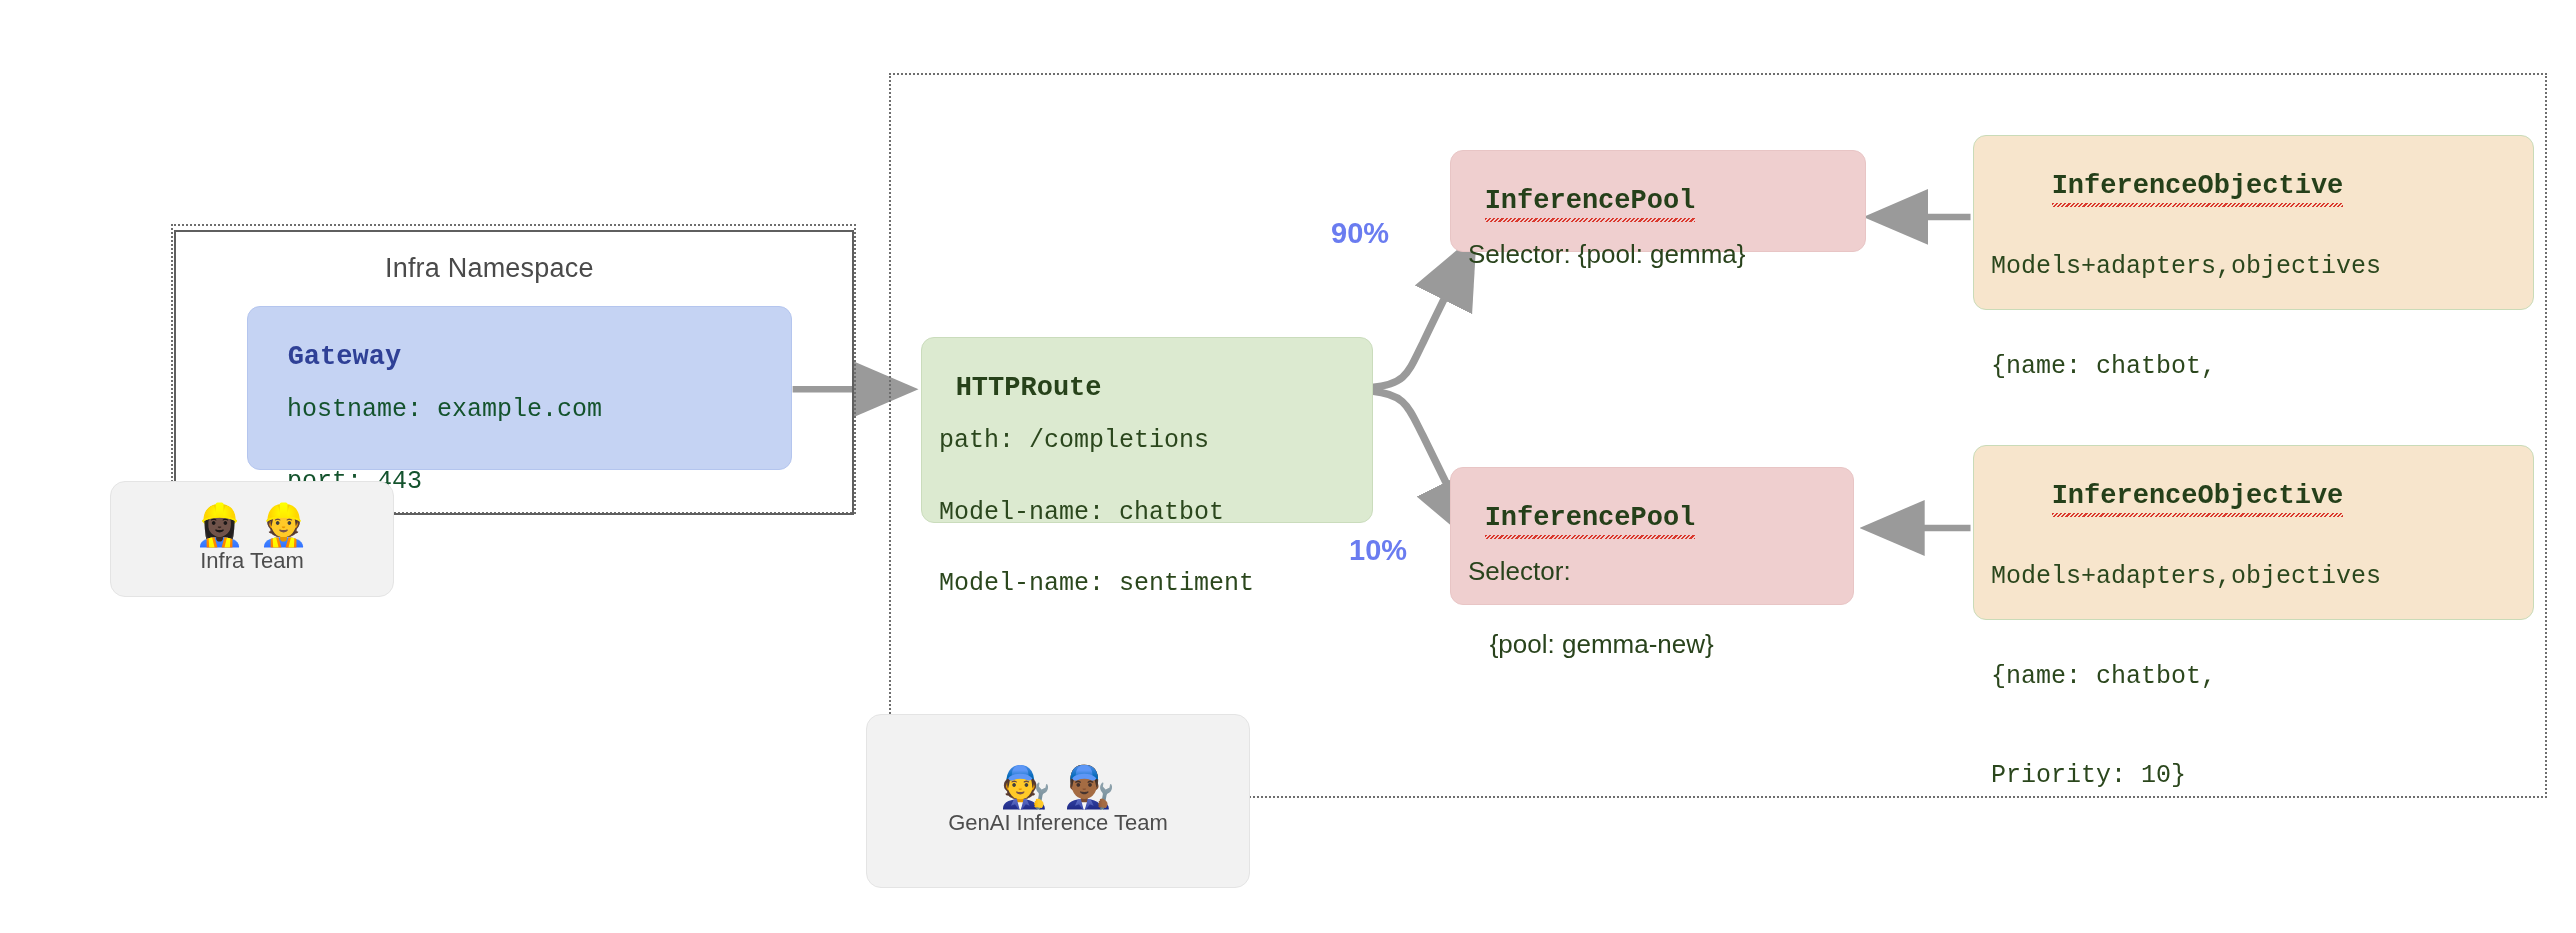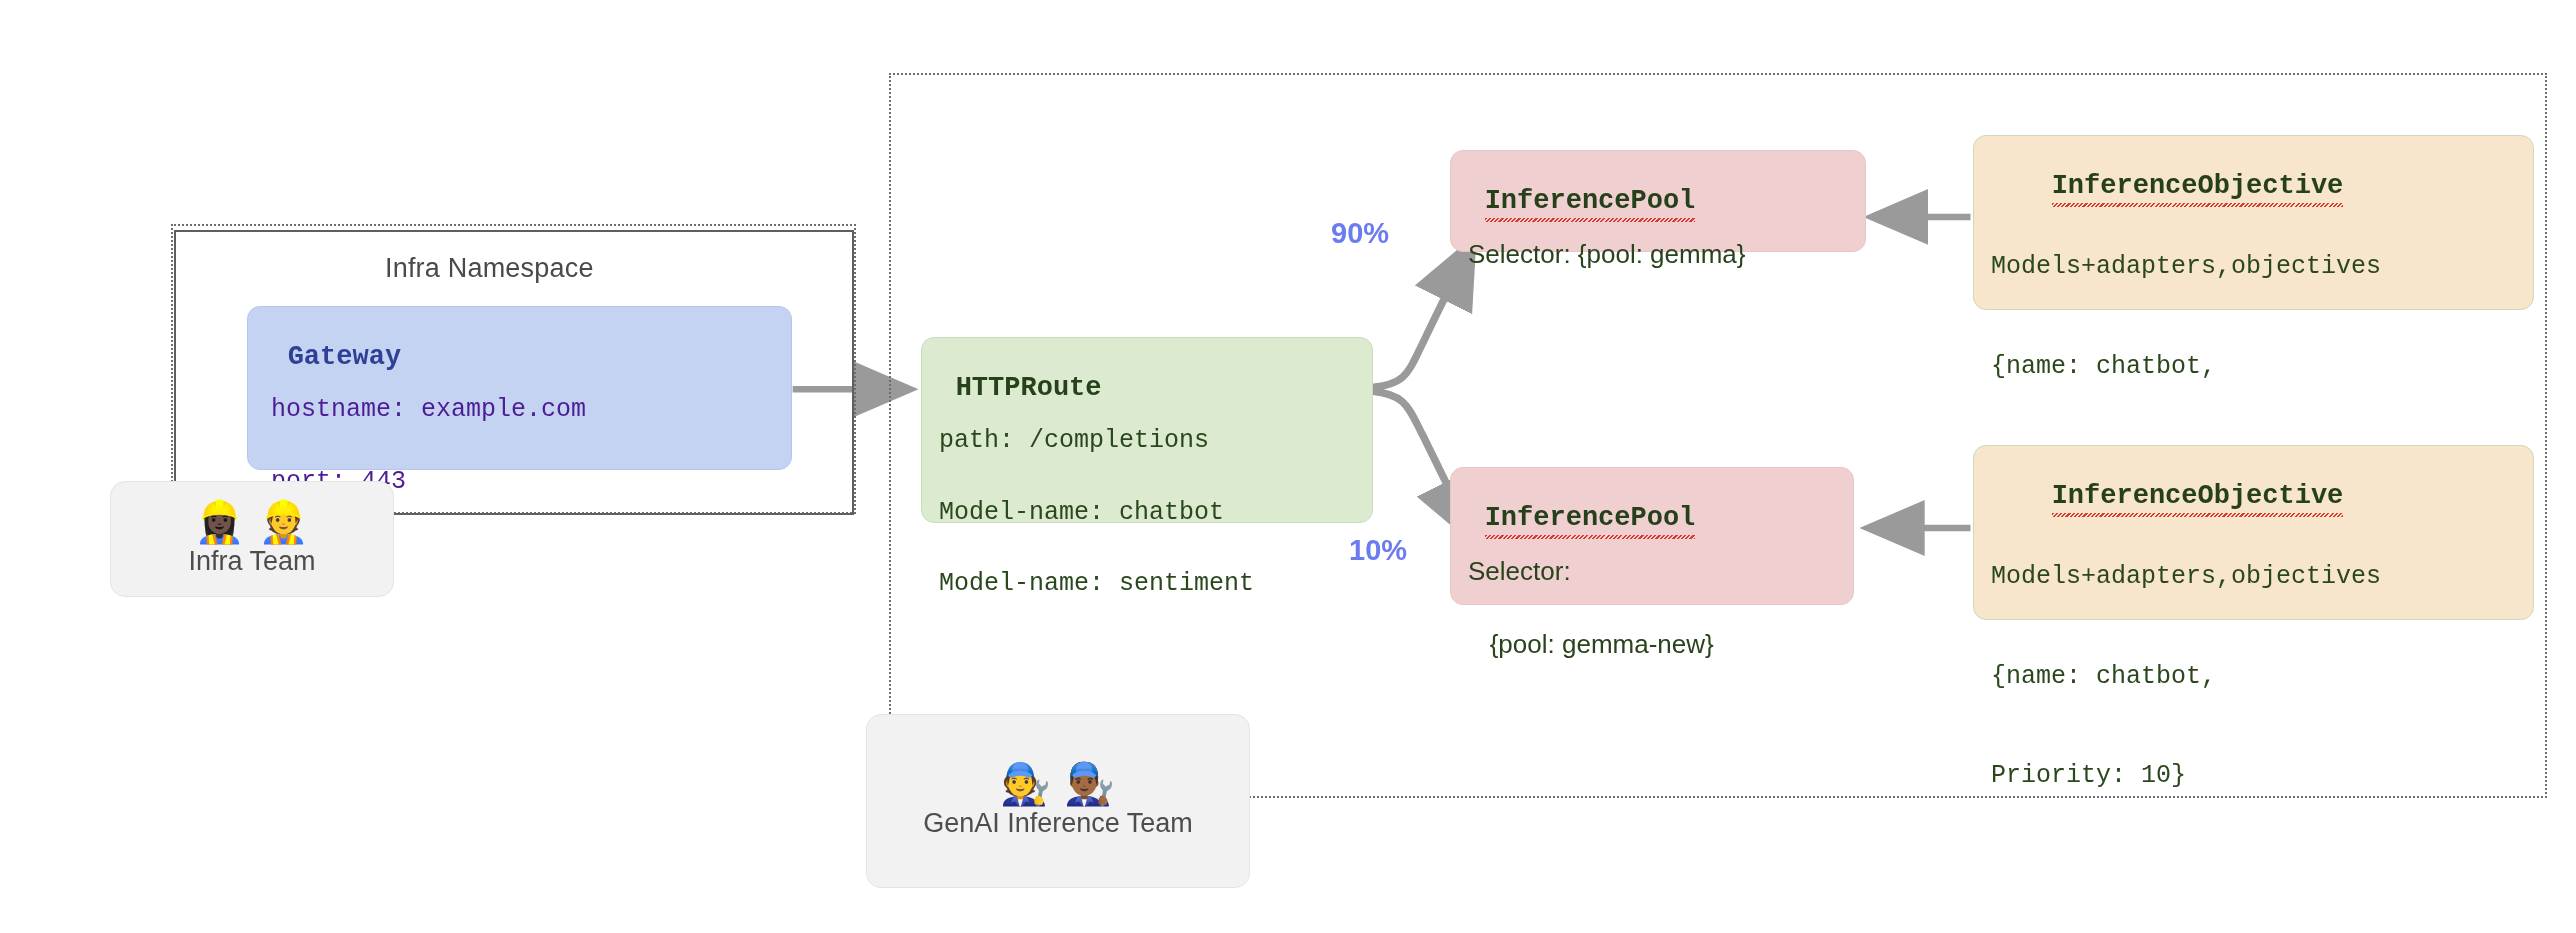--- a/index.html
+++ b/index.html
@@ -86,21 +86,21 @@
     -webkit-mask-image: none;
     opacity: .95;
   }
 
   .card-gateway {
     background: #c5d3f3;
     border: 0.9px solid #b4c5ee;
     color: #2a3a78;
   }
   .card-gateway .title { color: #2f4096; }
-  .card-gateway .body  { color: #4c1d95; }
+  .card-gateway .body  { color: #14532d; margin-left: 16px; }
 
   .card-route {
     background: #dcead0;
     border: 0.9px solid #cadcbc;
     color: #25401a;
   }
   .card-route .title { color: #27421a; }
   .card-route .body  { color: #2b471d; }
 
   .card-pool {
@@ -133,21 +133,21 @@
     gap: 1.9px;
   }
   .team .emojis {
     font-size: 41px;
     line-height: 1.05;
     letter-spacing: 13px;
     padding-left: 13px;
     white-space: nowrap;
   }
   .team .team-label {
-    font-size: 27px;
+    font-size: 22px;
     color: #4d4d4d;
     font-weight: 500;
     white-space: nowrap;
   }
 
   
   .pct {
     position: absolute;
     font-size: 29px;
     font-weight: bold;

